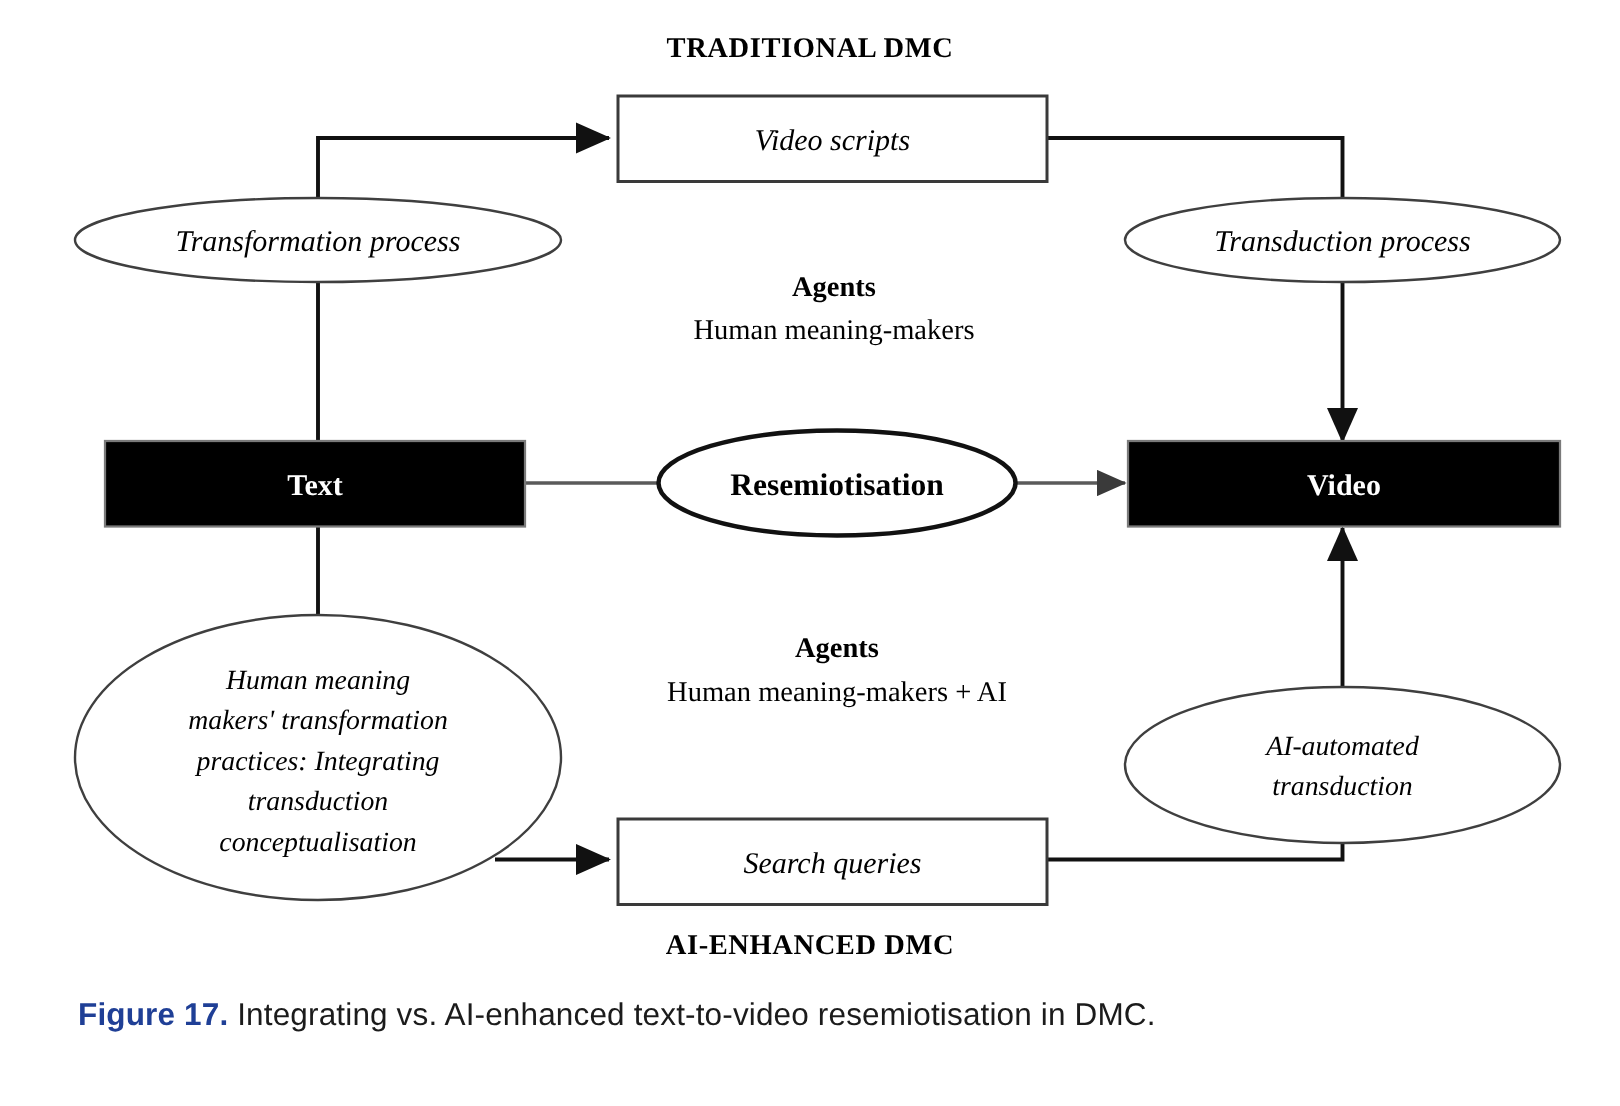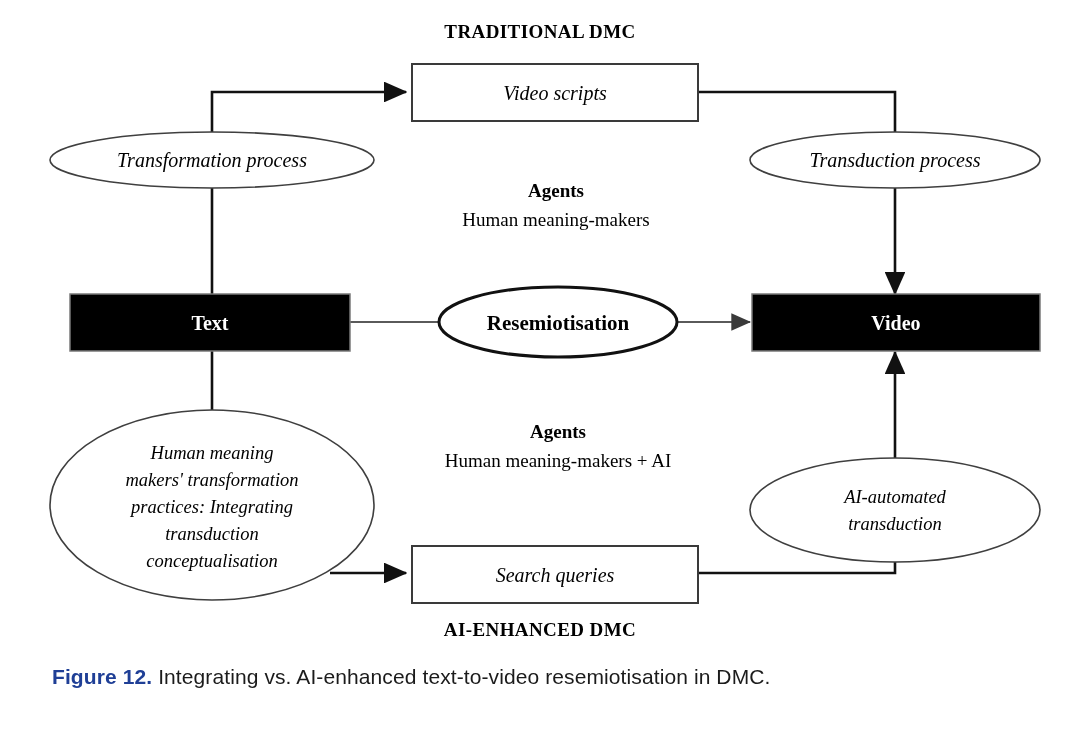--- a/index.html
+++ b/index.html
@@ -193,17 +193,17 @@
       <text class="t-italic-sm" x="895" y="530" text-anchor="middle">transduction</text>
     </g>
 
     <g>
       <rect class="shape-box" x="412" y="546" width="286" height="57"></rect>
       <text class="t-italic" x="555" y="582" text-anchor="middle">Search queries</text>
     </g>
   </svg>
 
   <div class="caption">
-    <span class="fignum">Figure 12.</span>
+    <span class="fignum">Figure 17.</span>
     <span>Integrating vs. AI-enhanced text-to-video resemiotisation in DMC.</span>
   </div>
 
 </div>
 
 </body></html>

